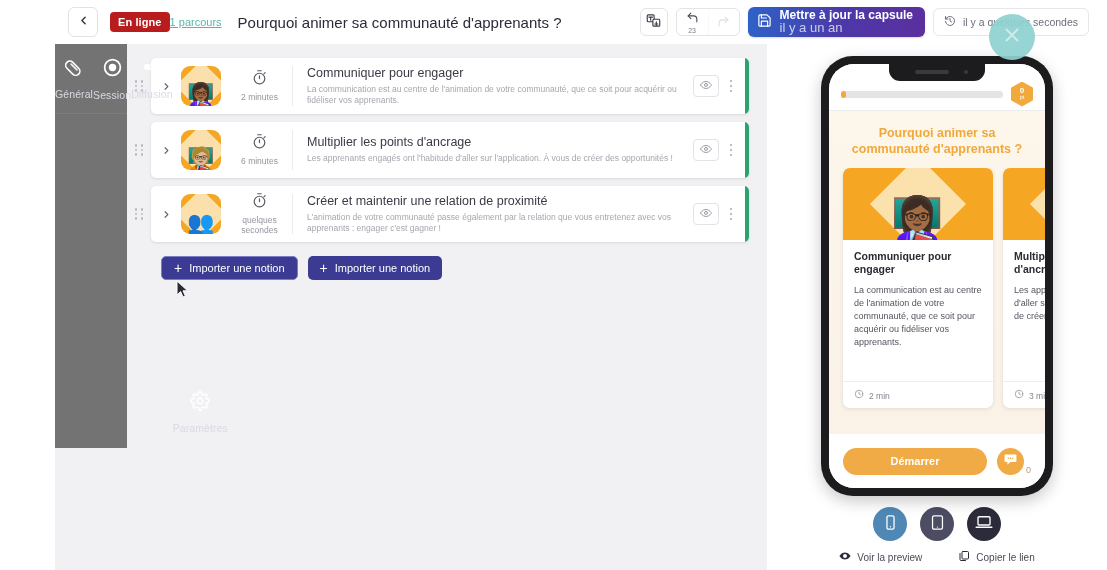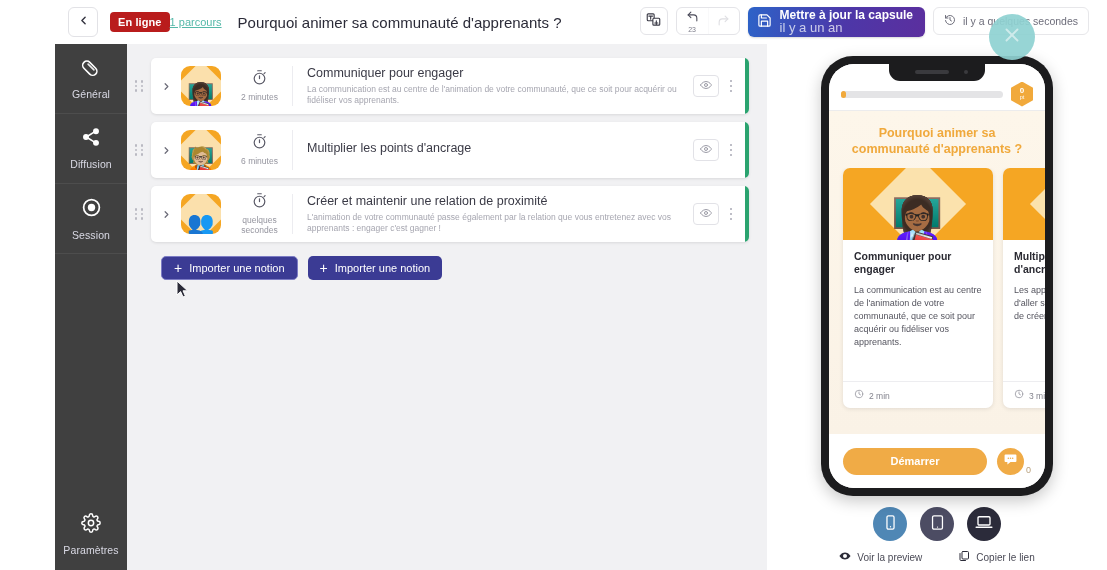--- a/index.html
+++ b/index.html
@@ -27,21 +27,21 @@
     padding: 4px 8px; letter-spacing: .1px; white-space: nowrap;
   }
   .bc-link {
     color: #54b8a8; font-size: 11px;
     text-decoration: underline; white-space: nowrap; cursor: pointer;
   }
   .page-title {
     margin-left: 16px; font-size: 15px; color: #2b2b38;
     font-weight: 400; white-space: nowrap;
   }
-  .top-right { margin-left: auto; display: flex; align-items: flex-start; gap: 8px; padding-right: 8px;}
+  .top-right { margin-left: auto; display: flex; align-items: center; gap: 8px; padding-right: 8px;}
 
   .icon-box {
     width: 28px; height: 28px; border-radius: 6px; border: 1px solid #e4e4e8;
     background: #fff; display: flex; align-items: center; justify-content: center;
     cursor: pointer;
   }
   .undo-group {
     display: flex; align-items: center; border: 1px solid #e4e4e8;
     border-radius: 6px; background: #fff; height: 28px; overflow: hidden;
   }
@@ -72,22 +72,22 @@
   .close-overlay {
     position: absolute; right: 72px; top: 14px; width: 46px; height: 46px;
     border-radius: 50%; background: #8fd2d2; display: flex;
     align-items: center; justify-content: center; z-index: 40; cursor: pointer;
     opacity: .92;
   }
   .close-overlay svg { opacity: .55; }
 
   
   .leftnav {
-    position: absolute; left: 55px; top: 44px; width: 72px; height: 526px;
-    background: #404040; display: flex; flex-direction: column; z-index: 15;
+    position: absolute; left: 55px; top: 44px; width: 72px; height: 404px;
+    background: #737373; display: flex; flex-direction: row; z-index: 15;
   }
   .nav-item {
     height: 70px; display: flex; flex-direction: column; align-items: center;
     justify-content: center; gap: 7px; color: #d9d9e4; cursor: pointer;
     border-bottom: 1px solid rgba(255,255,255,.07);
   }
   .nav-item .nlbl { font-size: 10.5px; letter-spacing: .1px; }
   .nav-item.bottom { margin-top: auto; border-bottom: none; height: 72px; }
 
   .far-left-strip {
@@ -347,42 +347,42 @@
 
   <div class="leftnav">
     <div class="nav-item">
       <span>
         <svg width="20" height="20" viewBox="0 0 24 24" fill="none" stroke="#ffffff" stroke-width="1.9" stroke-linecap="round" stroke-linejoin="round">
             <path d="M10.5 20.5 3.5 13.5a5 5 0 0 1 0-7.07l0 0a5 5 0 0 1 7.07 0l7 7a5 5 0 0 1 0 7.07l0 0a5 5 0 0 1-7.07 0z"></path>
             <path d="M8.5 8.5l7 7" opacity=".9"></path>
           </svg>
       </span>
       <span class="nlbl">Général</span>
+    </div>
+    <div class="nav-item">
+      <span>
+        <svg width="21" height="21" viewBox="0 0 24 24" fill="none" stroke="#ffffff" stroke-width="2">
+            <circle cx="12" cy="12" r="9"></circle>
+            <circle cx="12" cy="12" r="4.2" fill="#ffffff" stroke="none"></circle>
+          </svg>
+      </span>
+      <span class="nlbl">Session</span>
     </div>
     <div class="nav-item">
       <span>
         <svg width="20" height="20" viewBox="0 0 24 24" fill="#ffffff" stroke="#ffffff" stroke-width="1.9" stroke-linecap="round" stroke-linejoin="round">
             <circle cx="18" cy="5" r="2.6"></circle>
             <circle cx="6" cy="12" r="2.6"></circle>
             <circle cx="18" cy="19" r="2.6"></circle>
             <line x1="8.3" y1="10.8" x2="15.7" y2="6.2"></line>
             <line x1="8.3" y1="13.2" x2="15.7" y2="17.8"></line>
           </svg>
       </span>
       <span class="nlbl">Diffusion</span>
     </div>
-    <div class="nav-item">
-      <span>
-        <svg width="21" height="21" viewBox="0 0 24 24" fill="none" stroke="#ffffff" stroke-width="2">
-            <circle cx="12" cy="12" r="9"></circle>
-            <circle cx="12" cy="12" r="4.2" fill="#ffffff" stroke="none"></circle>
-          </svg>
-      </span>
-      <span class="nlbl">Session</span>
-    </div>
     <div class="nav-item bottom">
       <span>
         <svg width="20" height="20" viewBox="0 0 24 24" fill="none" stroke="#ffffff" stroke-width="1.8" stroke-linecap="round" stroke-linejoin="round">
             <circle cx="12" cy="12" r="3.2"></circle>
             <path d="M19.4 15a1.65 1.65 0 0 0 .33 1.82l.06.06a2 2 0 1 1-2.83 2.83l-.06-.06a1.65 1.65 0 0 0-1.82-.33 1.65 1.65 0 0 0-1 1.51V21a2 2 0 0 1-4 0v-.09A1.65 1.65 0 0 0 9 19.4a1.65 1.65 0 0 0-1.82.33l-.06.06a2 2 0 1 1-2.83-2.83l.06-.06a1.65 1.65 0 0 0 .33-1.82 1.65 1.65 0 0 0-1.51-1H3a2 2 0 0 1 0-4h.09A1.65 1.65 0 0 0 4.6 9a1.65 1.65 0 0 0-.33-1.82l-.06-.06a2 2 0 1 1 2.83-2.83l.06.06A1.65 1.65 0 0 0 9 4.6a1.65 1.65 0 0 0 1-1.51V3a2 2 0 0 1 4 0v.09a1.65 1.65 0 0 0 1 1.51 1.65 1.65 0 0 0 1.82-.33l.06-.06a2 2 0 1 1 2.83 2.83l-.06.06a1.65 1.65 0 0 0-.33 1.82V9a1.65 1.65 0 0 0 1.51 1H21a2 2 0 0 1 0 4h-.09a1.65 1.65 0 0 0-1.51 1z"></path>
           </svg>
       </span>
       <span class="nlbl">Paramètres</span>
     </div>
   </div>
@@ -468,20 +468,21 @@
                 <circle cx="12" cy="13.5" r="7.5"></circle>
                 <path d="M12 9.5v4"></path>
                 <path d="M9.5 2.5h5"></path>
                 <path d="M18.5 6.5l1.4-1.4"></path>
               </svg>
           </span>
           <span class="dtext">6 minutes</span>
         </div>
         <div class="ntext">
           <div class="ntitle">Multiplier les points d'ancrage</div>
+          <div class="ndesc">Les apprenants engagés ont l'habitude d'aller sur l'application. À vous de créer des opportunités !</div>
         </div>
         <div class="eye-btn">
           <span>
             <svg width="12" height="12" viewBox="0 0 24 24" fill="none" stroke="#9b9ba6" stroke-width="2" stroke-linecap="round" stroke-linejoin="round">
                 <path d="M1 12s4-7 11-7 11 7 11 7-4 7-11 7S1 12 1 12z"></path>
                 <circle cx="12" cy="12" r="3"></circle>
               </svg>
           </span>
         </div>
         <div class="kebab">

